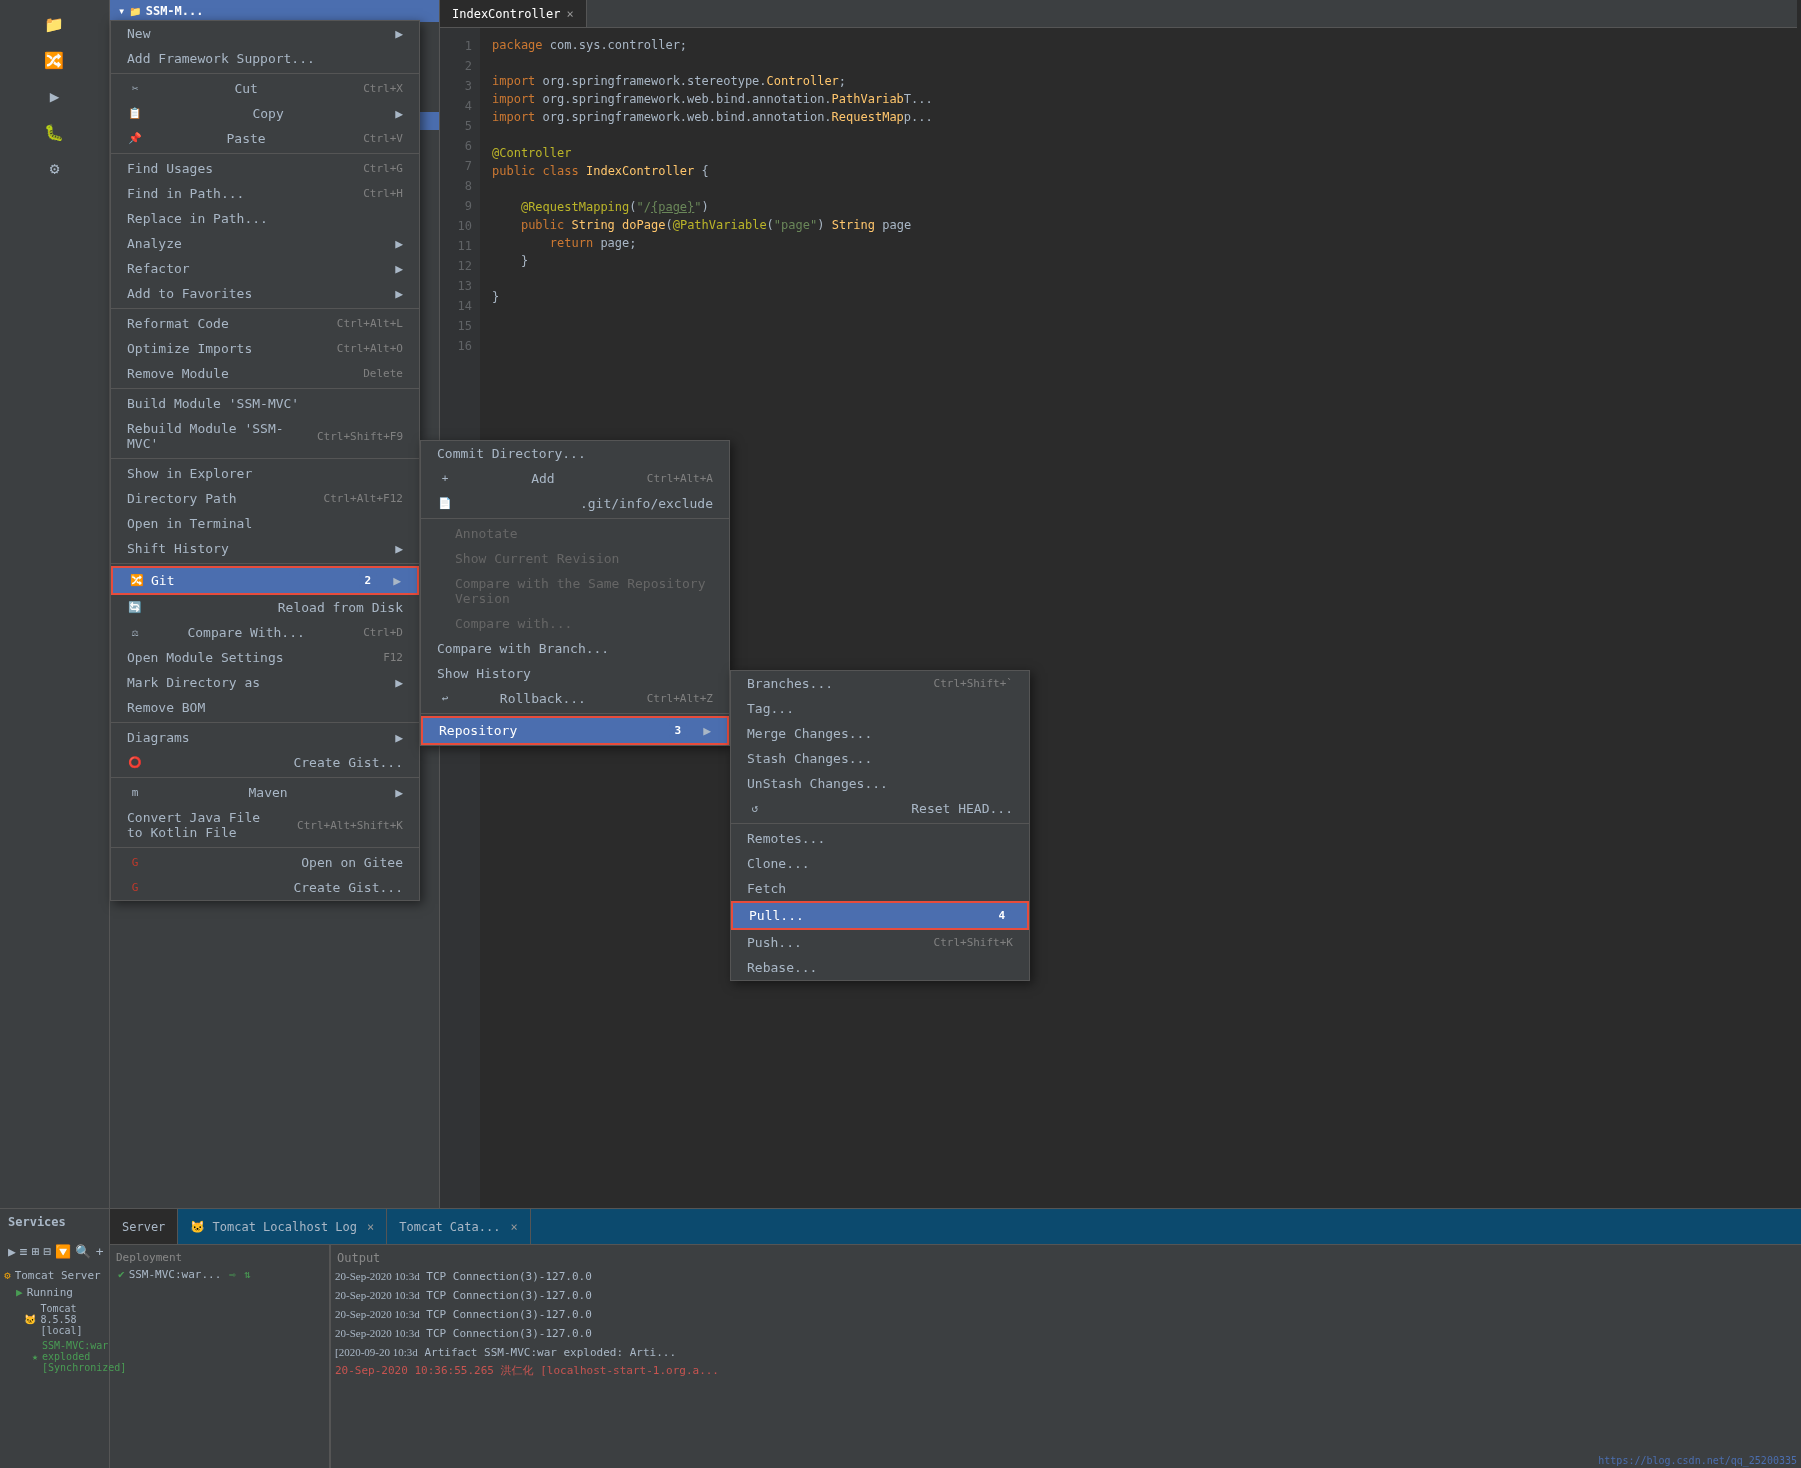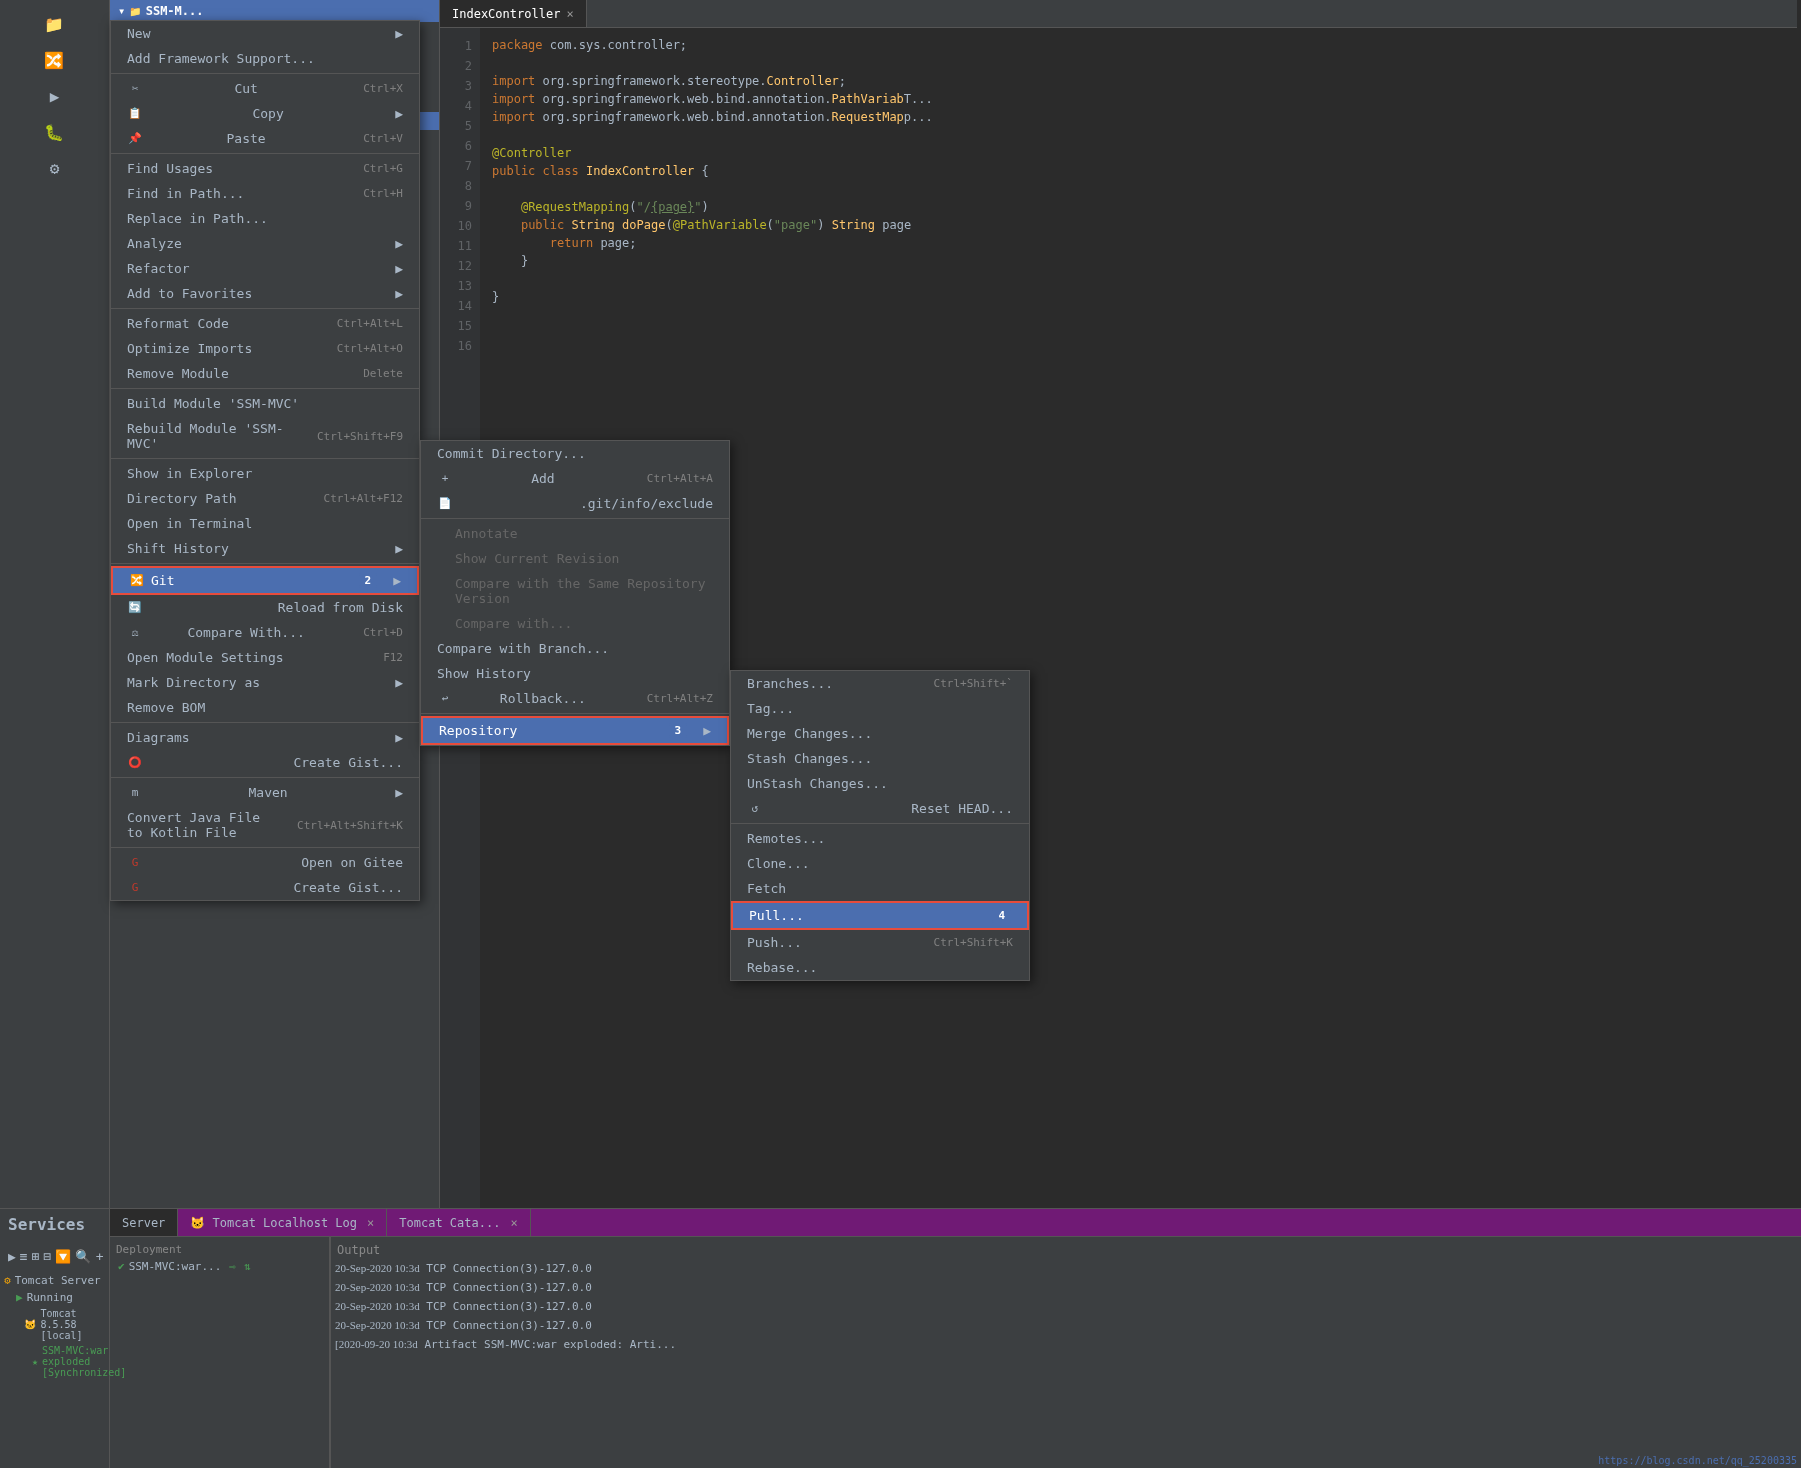--- a/index.html
+++ b/index.html
@@ -188,23 +188,23 @@
     .bottom-panel {
       position: absolute;
       bottom: 0; left: 0; right: 0;
       height: 260px;
       background: #3c3f41;
       border-top: 1px solid #555;
     }
 
     .bottom-tabs {
       display: flex;
-      background: #701a75;
+      background: #0c4a6e;
       border-bottom: 1px solid #555;
-      height: 28px;
+      height: 36px;
     }
 
     .bottom-tab {
       padding: 4px 12px;
       color: #a9b7c6;
       cursor: pointer;
       border-right: 1px solid #555;
       font-size: 12px;
       display: flex;
       align-items: center;
@@ -246,21 +246,21 @@
       width: 110px;
       height: 260px;
       background: #3c3f41;
       border-right: 1px solid #555;
       border-top: 1px solid #555;
     }
 
     .services-label {
       padding: 6px 8px;
       color: #a9b7c6;
-      font-size: 16px;
+      font-size: 12px;
       font-weight: bold;
     }
 
     .icon-scissors { font-size: 11px; }
 
     
     .sidebar-icons {
       display: flex;
       flex-direction: column;
       align-items: center;
@@ -770,20 +770,23 @@
             <span class="log-text"> TCP Connection(3)-127.0.0</span>
           </div>
           <div class="log-line">
             <span class="log-time">20-Sep-2020 10:3d</span>
             <span class="log-text"> TCP Connection(3)-127.0.0</span>
           </div>
           <div class="log-line">
             <span class="log-time">[2020-09-20 10:3d</span>
             <span class="log-text"> Artifact SSM-MVC:war exploded: Arti...</span>
           </div>
+          <div class="log-line">
+            <span class="log-red">20-Sep-2020 10:36:55.265 洪仁化 [localhost-start-1.org.a...</span>
+          </div>
         </div>
       </div>
     </div>
   </div>
 
   <div class="url-bar">https://blog.csdn.net/qq_25200335</div>
 
 </div>
 
 </body></html>

